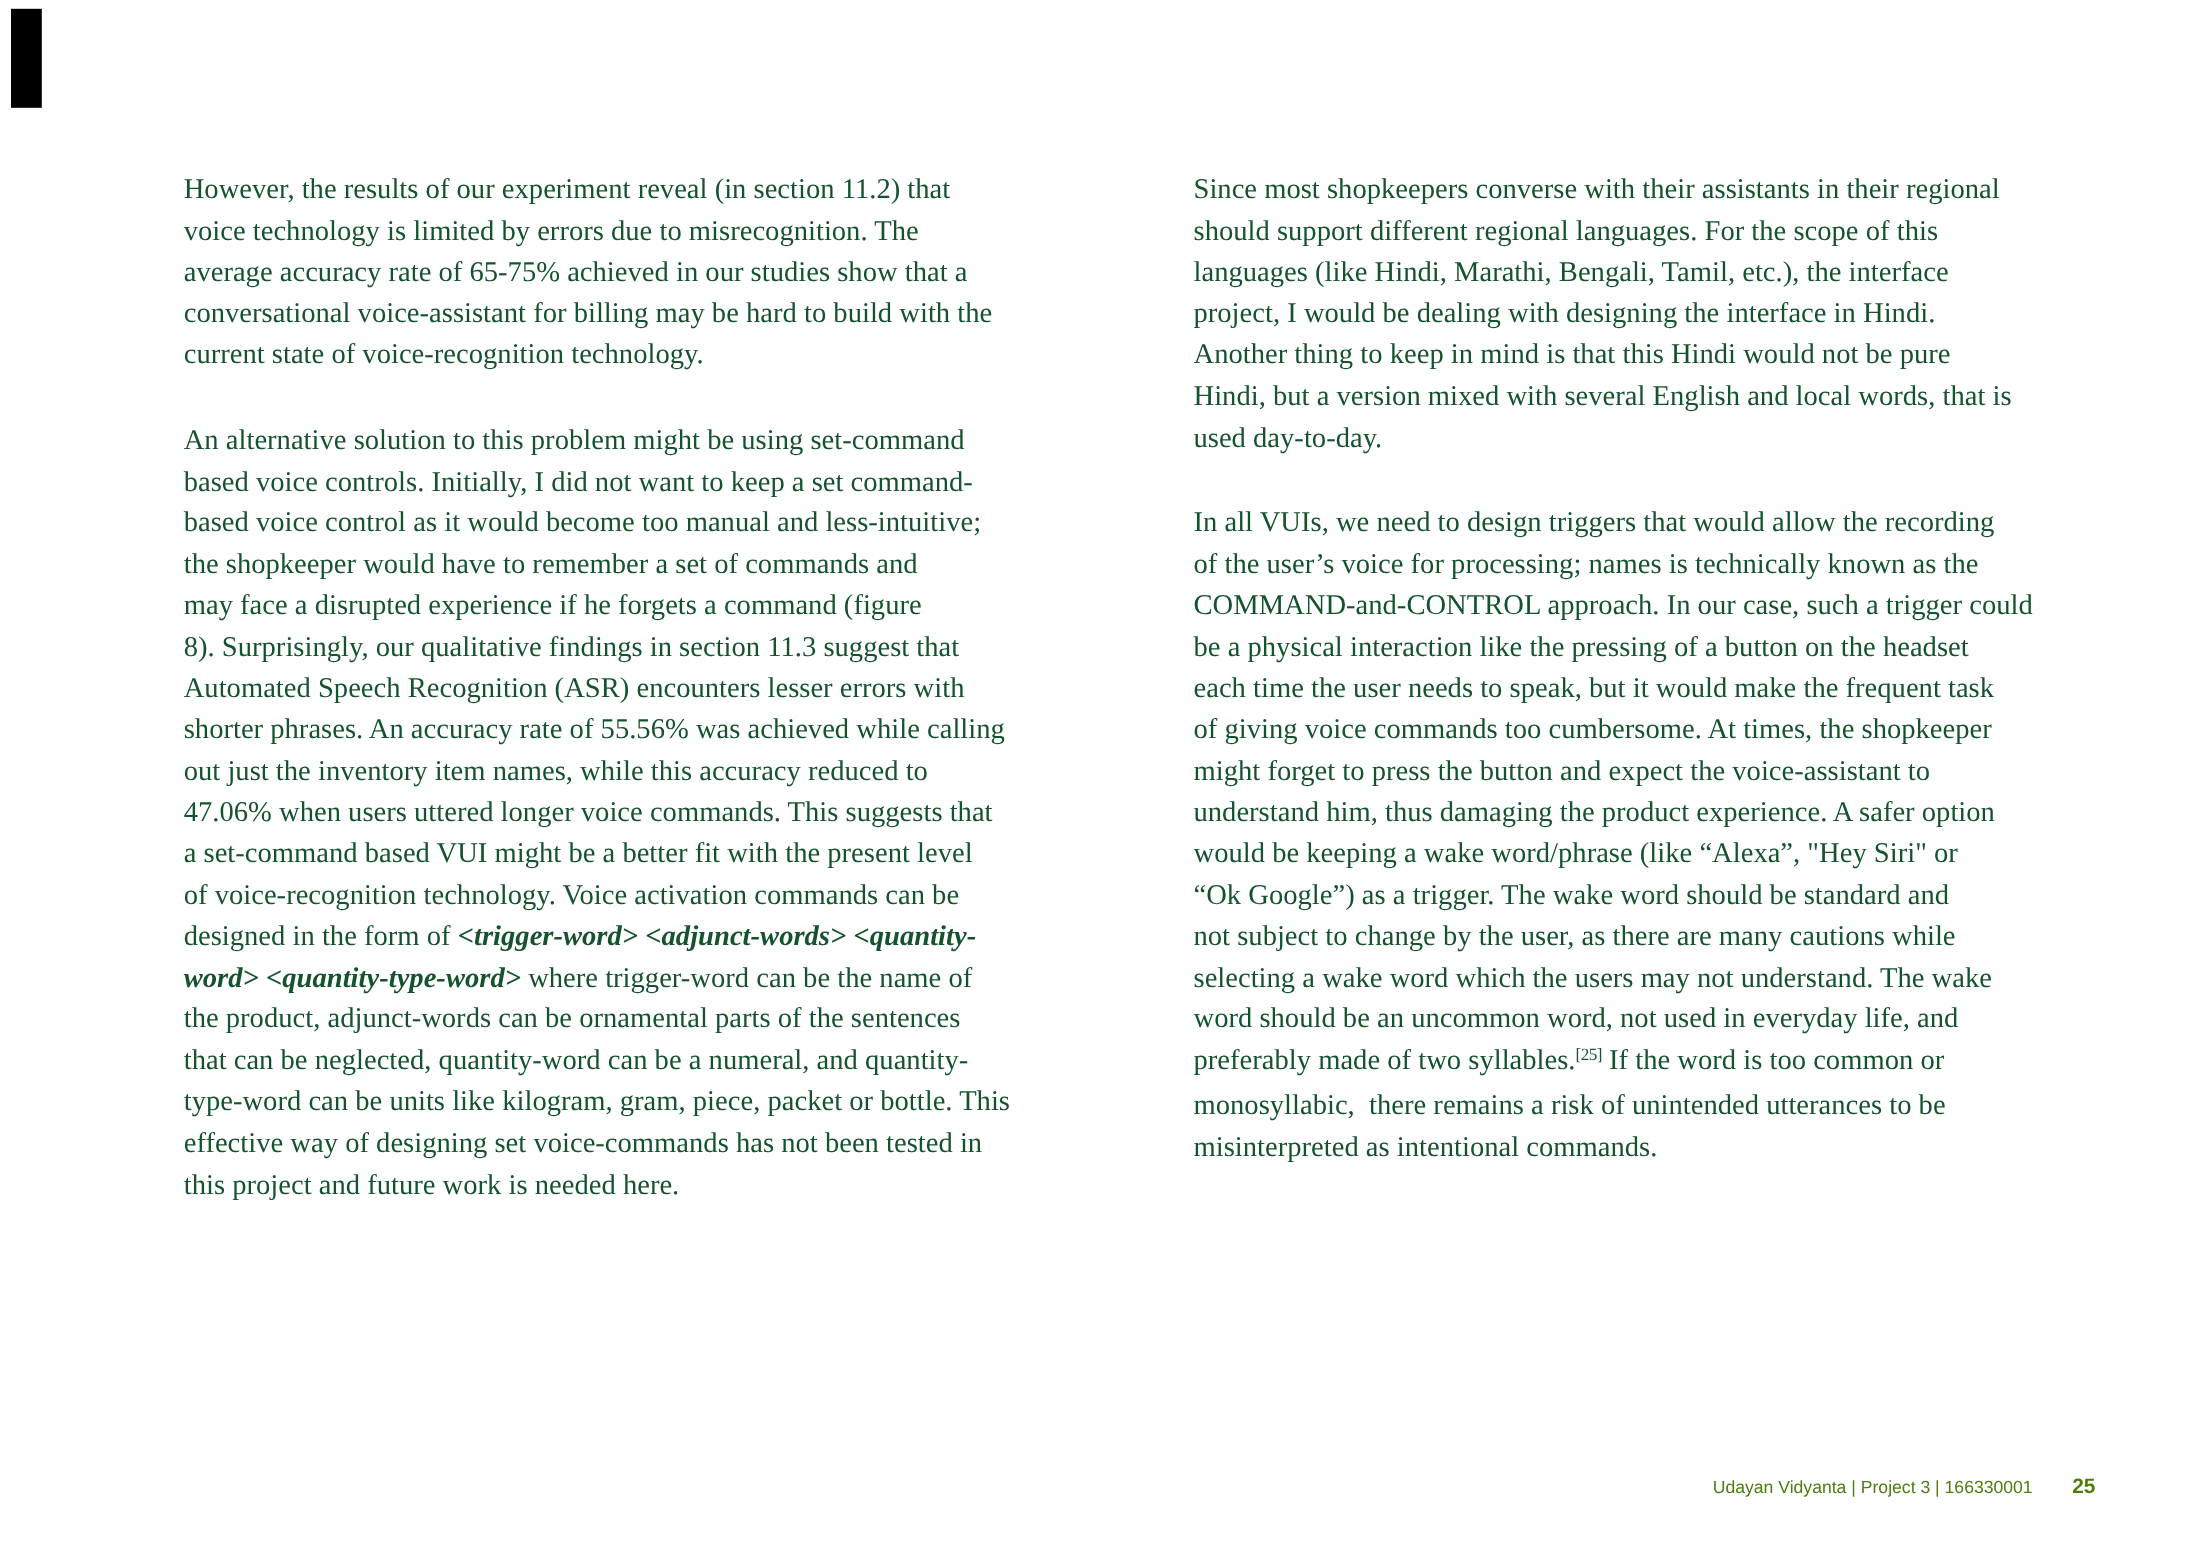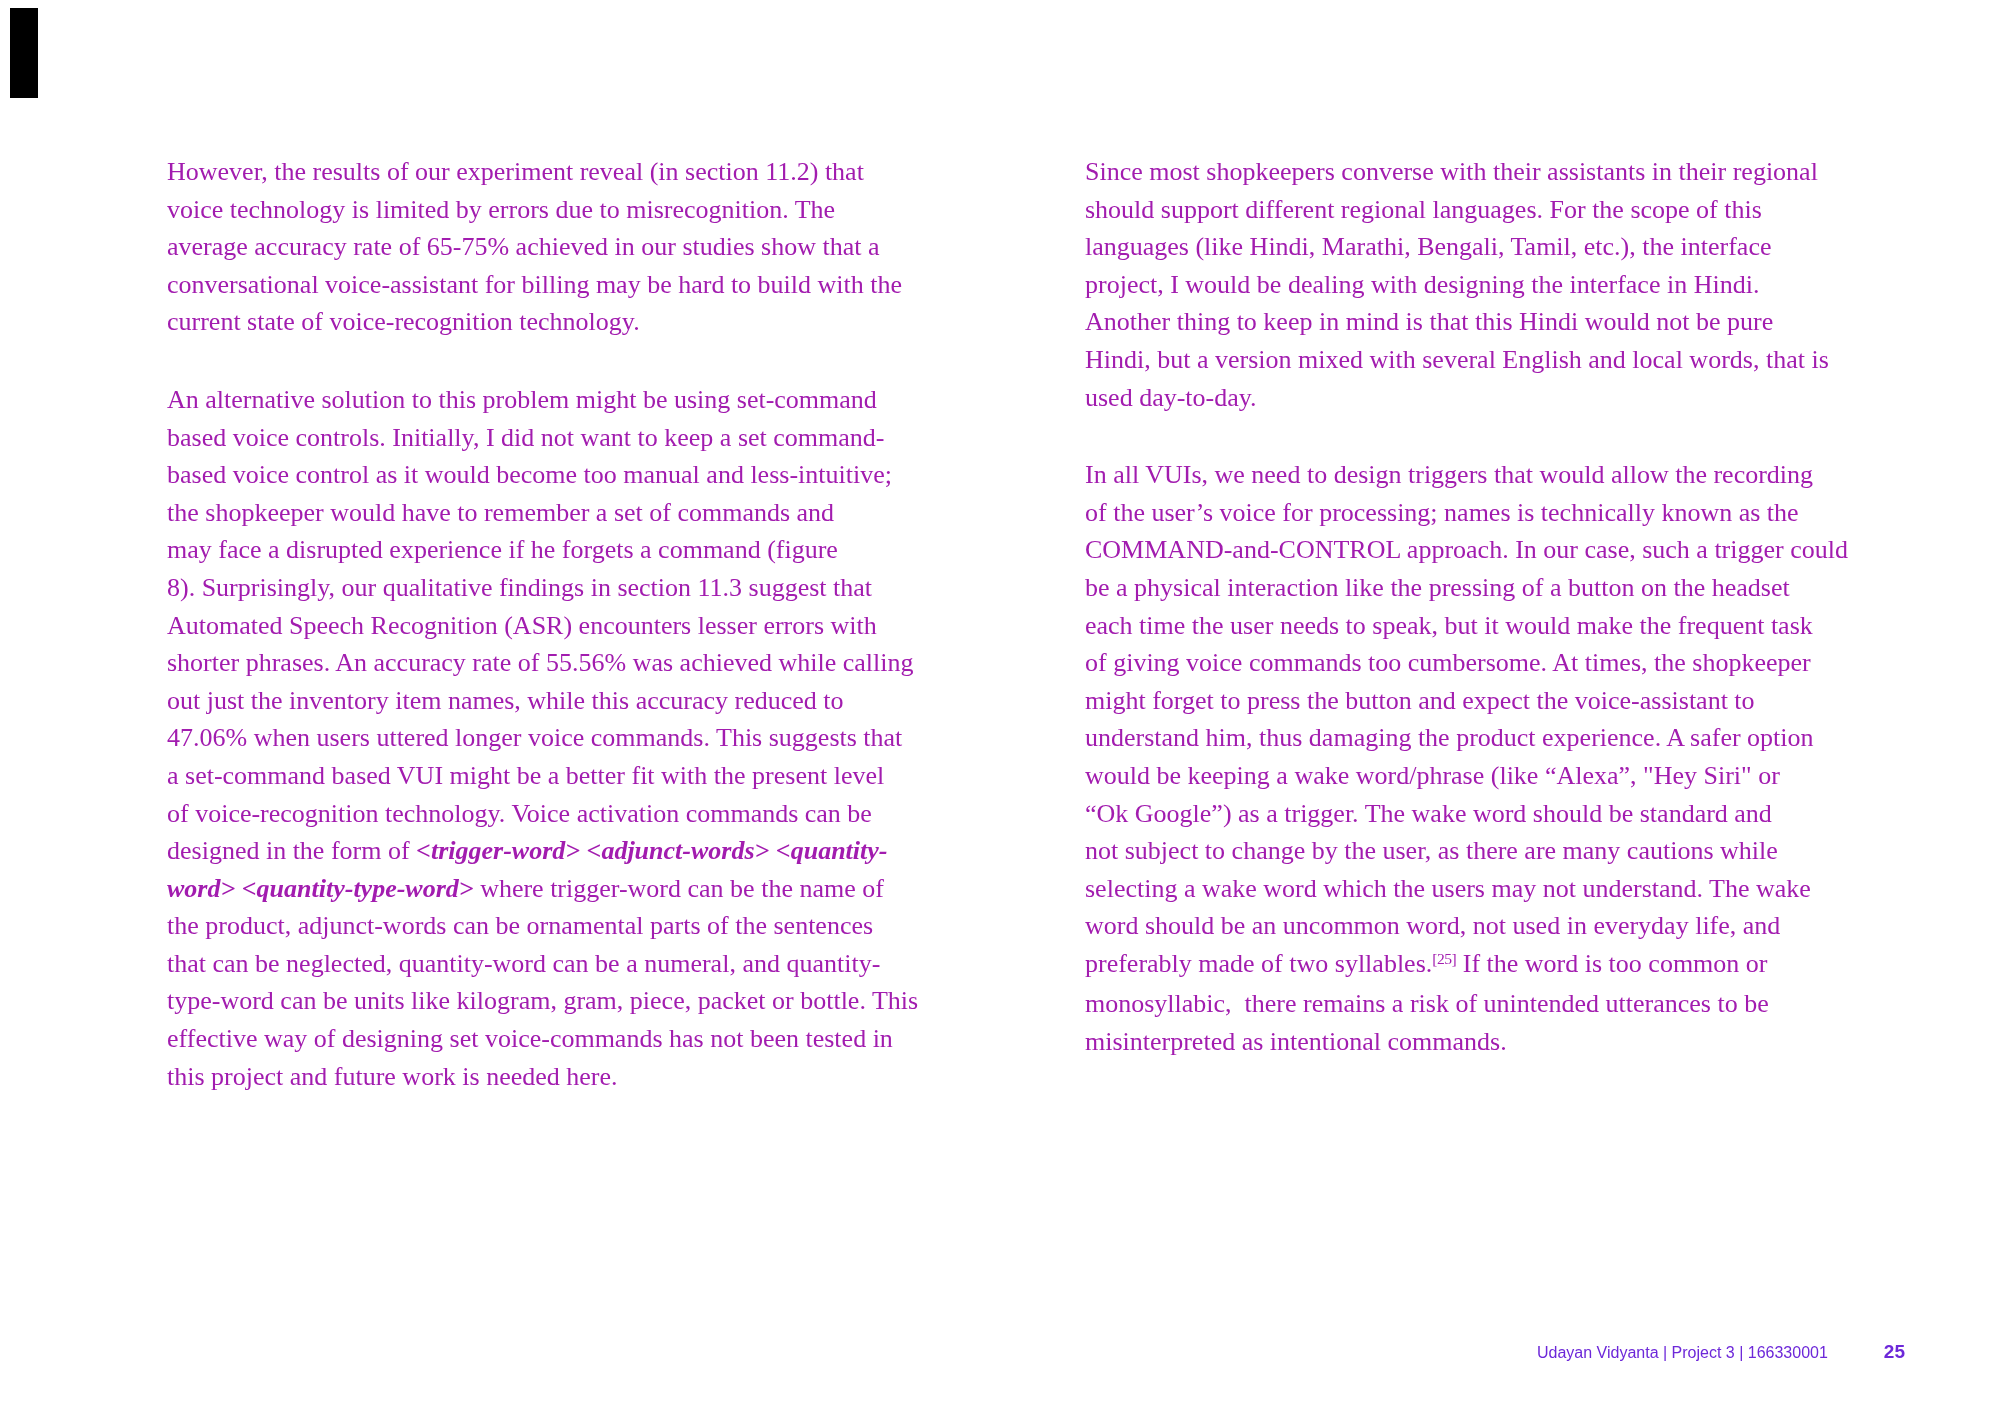--- a/index.html
+++ b/index.html
@@ -18,44 +18,44 @@
     width: 28px;
     height: 90px;
     background: #000000;
   }
   .col {
     position: absolute;
     top: 153px;
     width: 880px;
     font-size: 26px;
     line-height: 37.6px;
-    color: #a21caf;
+    color: #14532d;
     letter-spacing: 0px;
   }
   .col-left  { left: 167px; }
   .col-right { left: 1053px; margin-left: 32px; }
   .para { margin: 0 0 40px 0; }
   .line { display: block; white-space: nowrap; }
   .bi  { font-weight: 700; font-style: italic; }
   .i   { }
   .sup {
     font-size: 0.6em;
     position: relative;
     top: -0.52em;
     letter-spacing: -0.5px;
   }
   .footer {
     position: absolute;
     top: 1341px;
     right: 95px;
     display: flex;
     align-items: baseline;
-    gap: 56px;
+    gap: 36px;
     font-family: "Liberation Sans", sans-serif;
-    color: #6d28d9;
+    color: #4d7c0f;
   }
   .credit { font-size: 16px; }
   .pagenum { font-size: 19px; font-weight: 700; }
 </style>
 </head>
 <body>
 
 <div class="page">
   <div class="corner-mark"></div>
 

